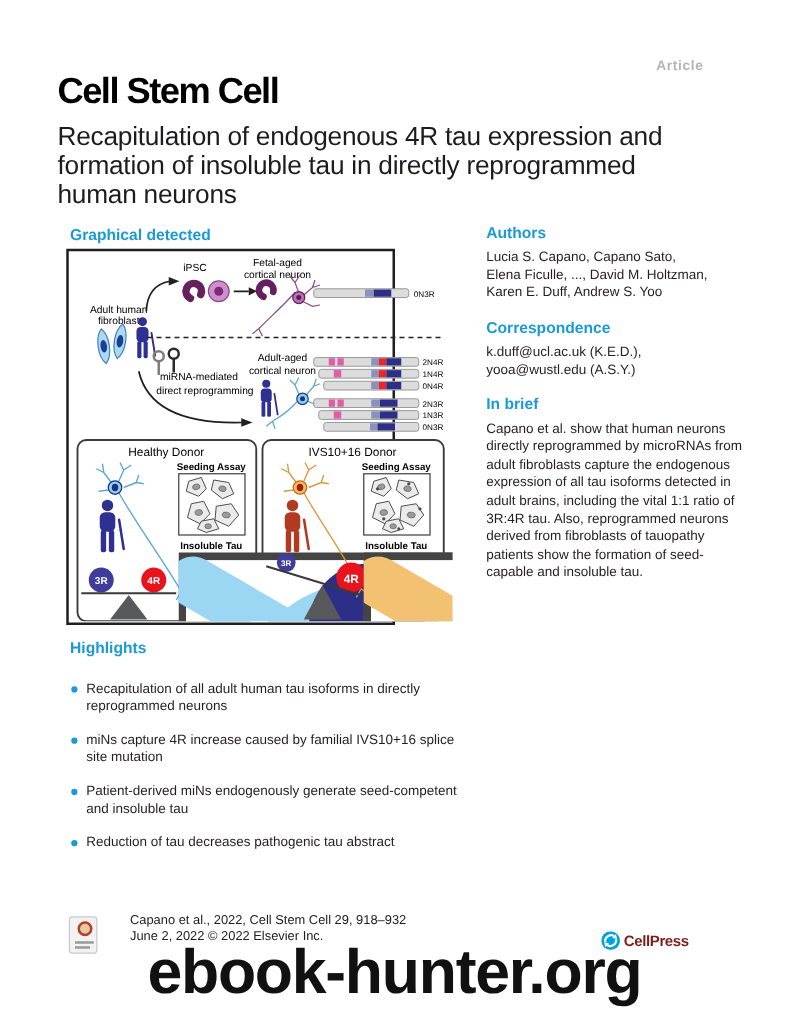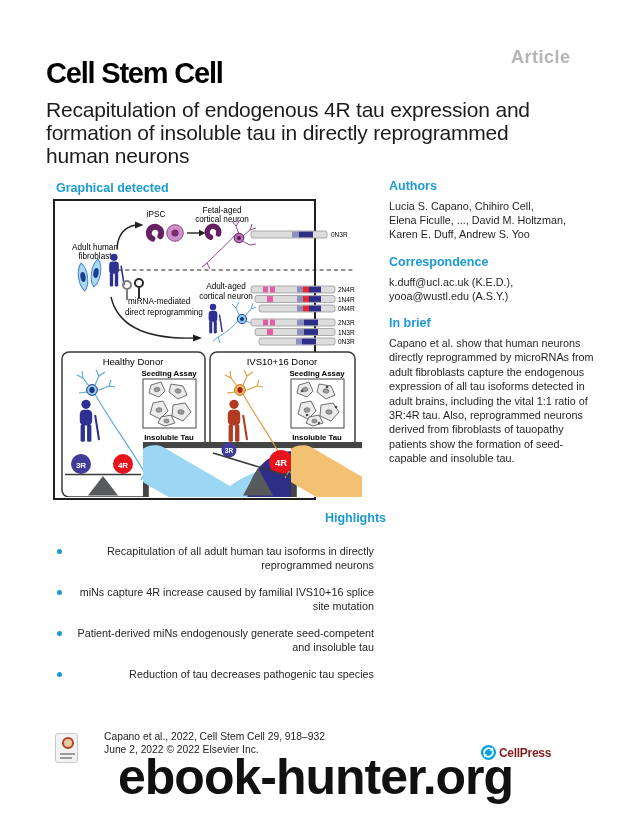--- a/index.html
+++ b/index.html
@@ -3,33 +3,33 @@
 <meta charset="utf-8">
 <style>
   * { margin:0; padding:0; box-sizing:border-box; }
   html,body { background:#888; }
   .page {
     position:relative; width:628px; height:816px; margin:0 auto;
     background:#ffffff; overflow:hidden;
     font-family:"Liberation Sans","DejaVu Sans",sans-serif;
     color:#231f20;
   }
-  .article-label { position:absolute; left:511px; top:47px; font-size:18px; font-weight:bold; color:#b5b5b7; letter-spacing:.5px; }
+  .article-label { position:absolute; left:525px; top:47px; font-size:11px; font-weight:bold; color:#b5b5b7; letter-spacing:.5px; }
   .journal-logo { position:absolute; left:46px; top:57px; font-size:29px; font-weight:bold; color:#000000; letter-spacing:-1.2px; }
   .paper-title { position:absolute; left:46px; top:98px; width:540px; font-size:21px; font-weight:normal; line-height:23px; color:#1c1c1e; letter-spacing:-0.2px; }
   .sec-head { font-size:12.5px; font-weight:bold; color:#1b9ad6; }
   .ga-head { position:absolute; left:56px; top:181px; }
   .figure-box { position:absolute; left:53px; top:199px; width:263px; height:301px; border:2.5px solid #1f1f1f; background:#fff; }
   .figure-box svg { display:block; width:307px; height:296px; }
   .right-col { position:absolute; left:389px; top:179px; width:210px; }
   .right-col .sec-head { margin-bottom:6px; }
   .right-col .body-line { font-size:10.8px; line-height:14.2px; }
   .right-col .gap { height:13px; }
   .brief-text { font-size:10.8px; line-height:14.4px; }
-  .highlights { position:absolute; left:56px; top:511px; width:330px;text-align:right; }
+  .highlights { position:absolute; left:56px; top:511px; width:330px; }
   .highlights ul { list-style:none; margin-top:20px; }
   .highlights li { position:relative; padding-left:13px; font-size:10.8px; line-height:13.5px; margin-bottom:14px; width:318px; }
   .highlights li .dot { position:absolute; left:1px; top:4px; width:5px; height:5px; border-radius:50%; background:#1b9ad6; }
   .footer-badge { position:absolute; left:55px; top:733px; width:23px; height:30px; background:#f2f2f2; border:1px solid #c9c9c9; border-radius:3px; }
   .footer-badge .bcirc { position:absolute; left:5.5px; top:3px; width:12px; height:12px; border-radius:50%; background:#e8c9a0; border:2px solid #b0402a; }
   .footer-badge .bl1,.footer-badge .bl2 { position:absolute; left:4px; height:2px; background:#9a9a9a; }
   .footer-badge .bl1 { top:19px; width:15px; }
   .footer-badge .bl2 { top:23px; width:12px; }
   .footer-text { position:absolute; left:104px; top:730px; font-size:10.3px; line-height:13.2px; color:#222; }
   .doi-link { color:#2e9fd4; text-decoration:none; }
@@ -303,39 +303,39 @@
         </g>
         <ellipse cx="26" cy="17" rx="16" ry="13" fill="#f3c172"></ellipse>
         <ellipse cx="26" cy="10" rx="8" ry="8.5" fill="#a61c0c"></ellipse>
         <line x1="30" y1="24" x2="45" y2="49" stroke="#d8281e" stroke-width="2.6" stroke-linecap="round"></line>
       </svg>
     </svg>
   </div>
 
   <div class="right-col">
     <div class="sec-head">Authors</div>
-    <div class="body-line">Lucia S. Capano, Chihiro Cell,</div>
+    <div class="body-line">Lucia S. Capano, Capano Sato,</div>
     <div class="body-line">Elena Ficulle, ..., David M. Holtzman,</div>
     <div class="body-line">Karen E. Duff, Andrew S. Yoo</div>
     <div class="gap"></div>
     <div class="sec-head">Correspondence</div>
     <div class="body-line">k.duff@ucl.ac.uk (K.E.D.),</div>
     <div class="body-line">yooa@wustl.edu (A.S.Y.)</div>
     <div class="gap"></div>
     <div class="sec-head">In brief</div>
     <div class="brief-text">Capano et al. show that human neurons directly reprogrammed by microRNAs from adult fibroblasts capture the endogenous expression of all tau isoforms detected in adult brains, including the vital 1:1 ratio of 3R:4R tau. Also, reprogrammed neurons derived from fibroblasts of tauopathy patients show the formation of seed-capable and insoluble tau.</div>
   </div>
 
   <div class="highlights">
     <div class="sec-head">Highlights</div>
     <ul>
       <li><span class="dot"></span><span>Recapitulation of all adult human tau isoforms in directly reprogrammed neurons</span></li>
       <li><span class="dot"></span><span>miNs capture 4R increase caused by familial IVS10+16 splice site mutation</span></li>
       <li><span class="dot"></span><span>Patient-derived miNs endogenously generate seed-competent and insoluble tau</span></li>
-      <li><span class="dot"></span><span>Reduction of tau decreases pathogenic tau species</span></li>
+      <li><span class="dot"></span><span>Reduction of tau decreases pathogenic tau abstract</span></li>
     </ul>
   </div>
 
   <div class="footer-badge">
     <span class="bcirc"></span>
     <span class="bl1"></span>
     <span class="bl2"></span>
   </div>
   <div class="footer-text">
     <div>Capano et al., 2022, Cell Stem Cell 29, 918–932</div>

